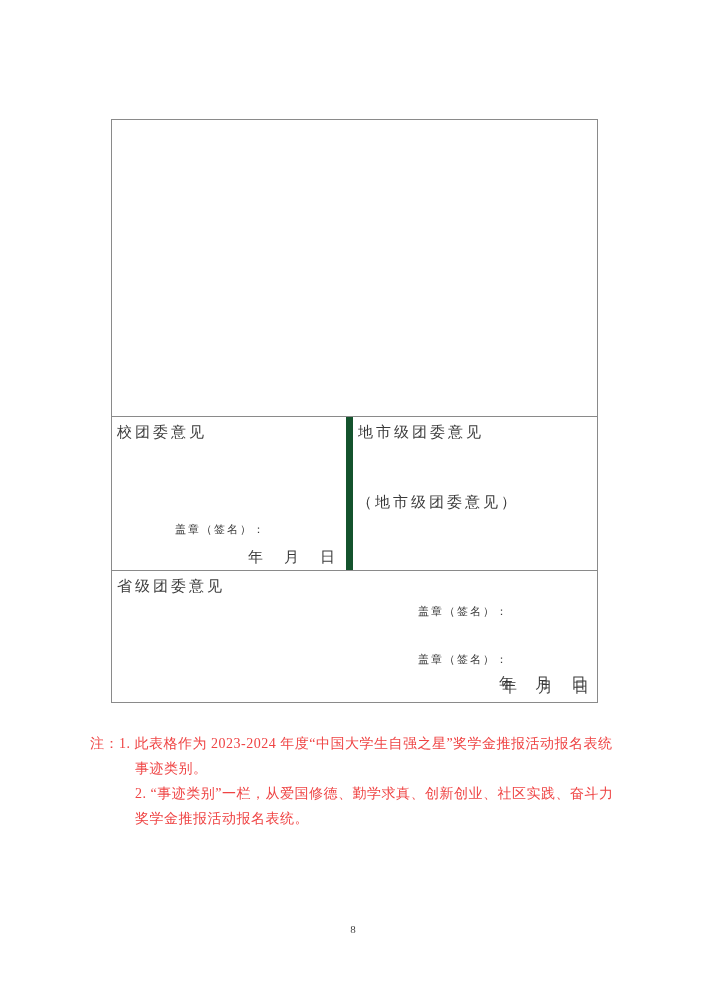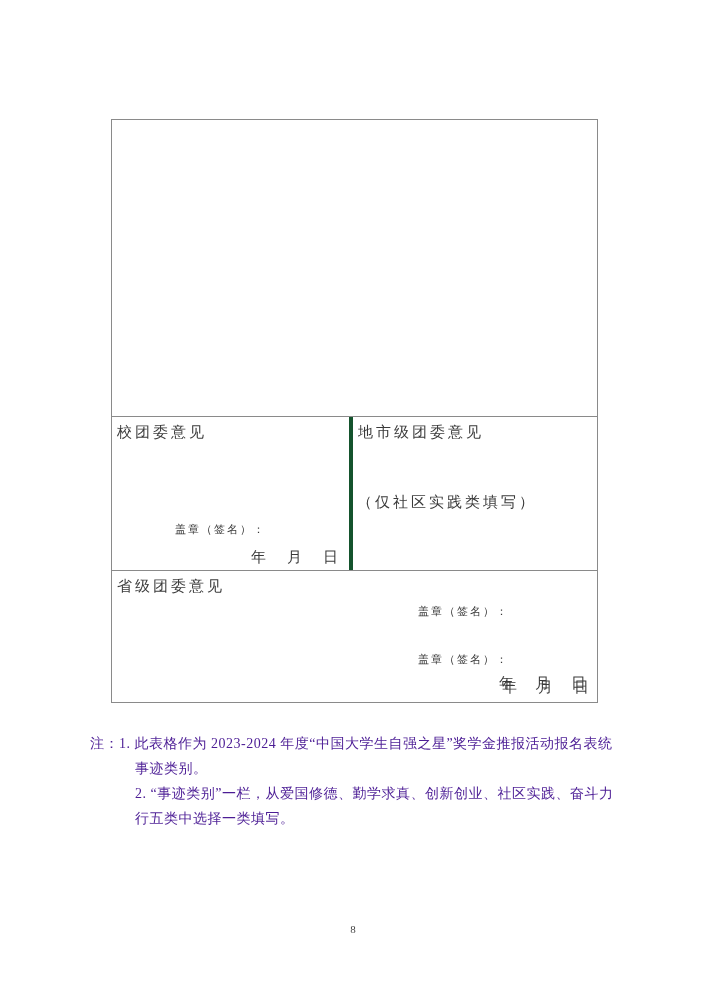--- a/index.html
+++ b/index.html
@@ -37,21 +37,21 @@
     height: 154px;
     border-bottom: 1px solid #8a8a8a;
     display: flex;
   }
   .cell {
     display: flex;
     flex-direction: column;
   }
   .cell-left {
     width: 241px;
-    border-right: 4px solid #14532d;
+    border-right: 7px solid #14532d;
     justify-content: flex-end;
   }
   .cell-right { flex: 1; gap: 44px; }
   .row-bottom { flex: 1; }
 
   .cell-label {
     font-size: 15px;
     letter-spacing: 3px;
     padding: 5px 0 0 5px;
     line-height: 21px;
@@ -87,21 +87,21 @@
   .date-province { padding-right: 5px; padding-bottom: 5px; }
 
   
   .notes {
     position: absolute;
     left: 90px;
     top: 731px;
     width: 560px;
     font-size: 14px;
     letter-spacing: 0.5px;
-    color: #4c1d95;
+    color: #ef4444;
   }
   .note-line {
     line-height: 25px;
     white-space: nowrap;
   }
   .indent-num  { margin-left: 45px; }
   .indent-wrap { margin-left: 45px; }
 
   
   .page-number {
@@ -128,39 +128,39 @@
 
       <div class="cell cell-left">
         <div class="cell-label">校团委意见</div>
         <div class="spacer"></div>
         <div class="stamp-line stamp-school">盖章（签名）：</div>
         <div class="date-line">年　月　日</div>
       </div>
 
       <div class="cell cell-right">
         <div class="cell-label">地市级团委意见</div>
-        <div class="cell-sublabel">（仅社区实践类填写）</div>
+        <div class="cell-sublabel">（地市级团委意见）</div>
         <div class="spacer"></div>
         <div class="stamp-line stamp-municipal">盖章（签名）：</div>
         <div class="date-line">年　月　日</div>
       </div>
 
     </div>
 
     <div class="cell row-bottom">
       <div class="cell-label">省级团委意见</div>
       <div class="spacer"></div>
       <div class="stamp-line stamp-province">盖章（签名）：</div>
       <div class="date-line date-province">年　月　日</div>
     </div>
 
   </div>
 
   <div class="notes">
     <div class="note-line">注：1. 此表格作为 2023-2024 年度“中国大学生自强之星”奖学金推报活动报名表统</div>
     <div class="note-line indent-wrap">事迹类别。</div>
     <div class="note-line indent-num">2. “事迹类别”一栏，从爱国修德、勤学求真、创新创业、社区实践、奋斗力</div>
-    <div class="note-line indent-wrap">行五类中选择一类填写。</div>
+    <div class="note-line indent-wrap">奖学金推报活动报名表统。</div>
   </div>
 
   <div class="page-number">8</div>
 
 </div>
 
 </body></html>

